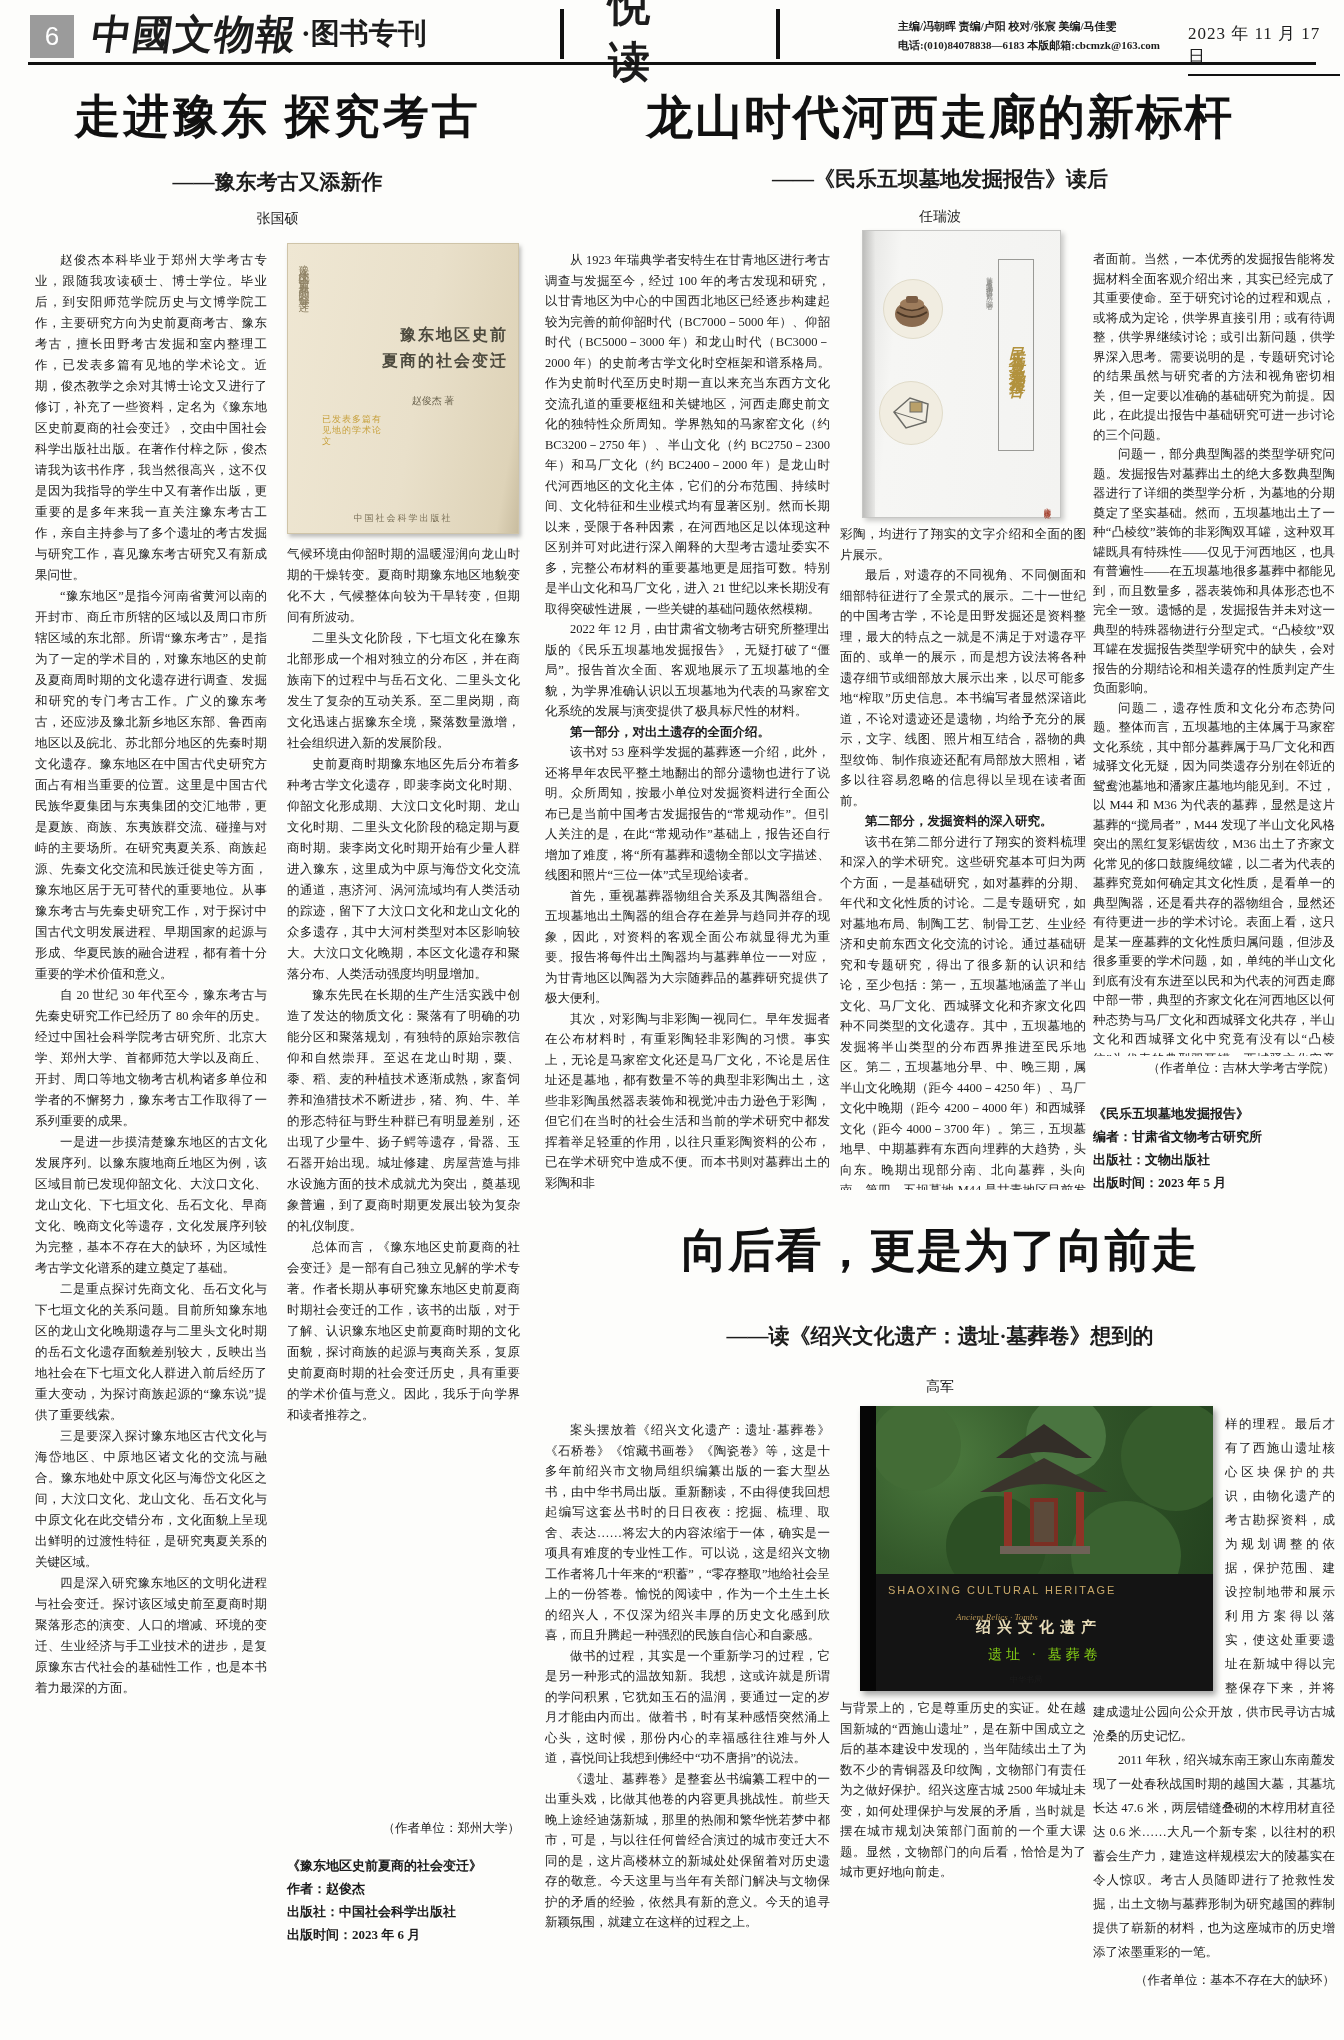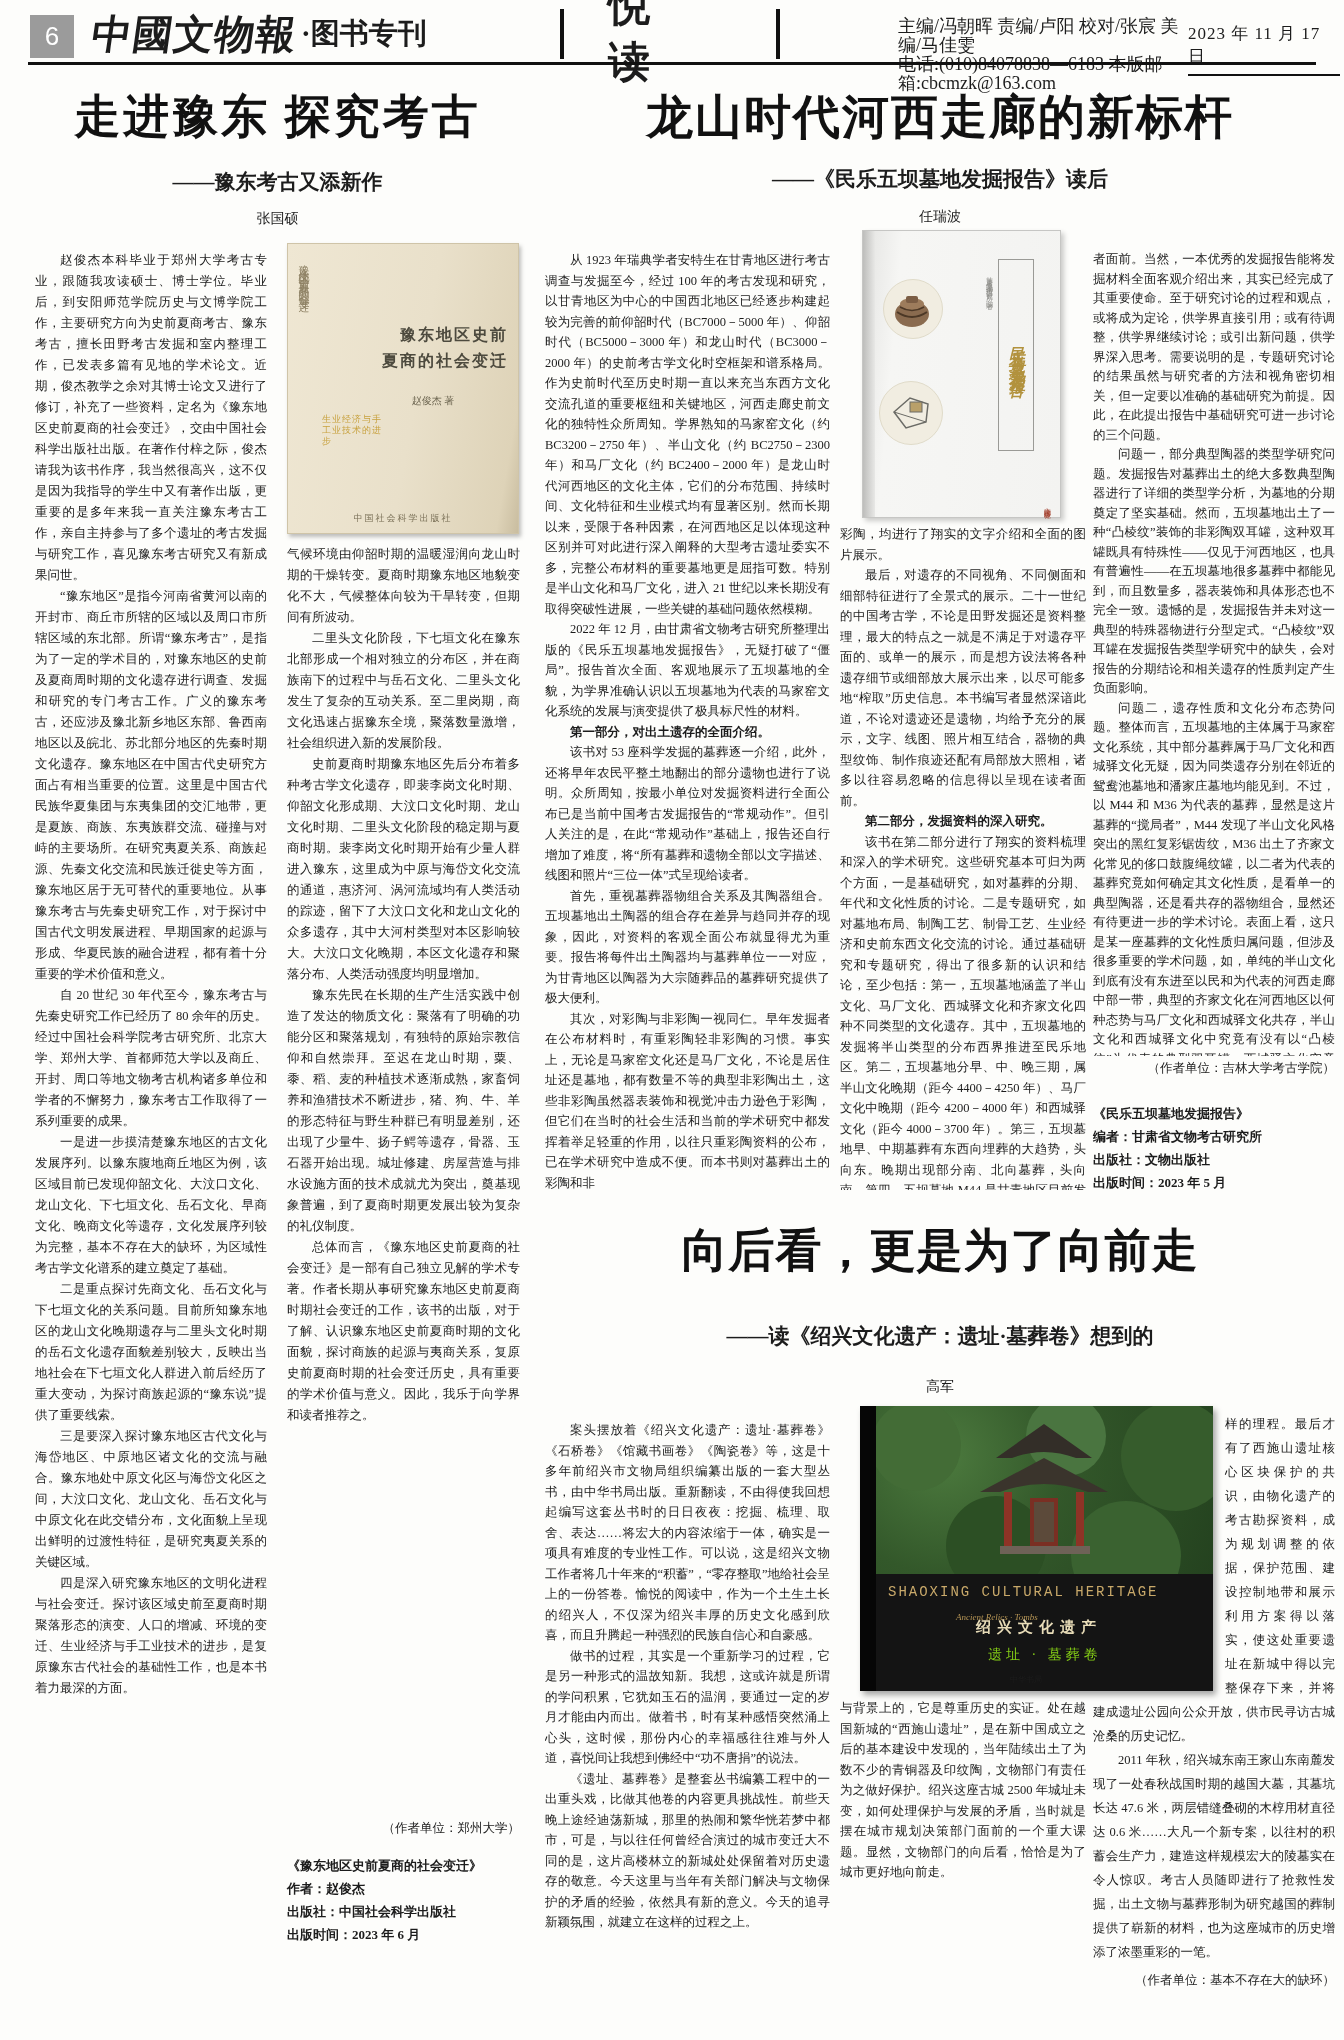--- a/index.html
+++ b/index.html
@@ -9,21 +9,21 @@
   .hdr-rule{position:absolute;left:28px;top:62px;width:1288px;height:3px;background:#111;}
   .pagenum{position:absolute;left:30px;top:15px;width:44px;height:43px;background:#9b9b9b;
            color:#fff;font-size:26px;display:flex;align-items:center;justify-content:center;
            font-family:"Liberation Sans",sans-serif;}
   .masthead{position:absolute;left:92px;top:8px;height:52px;display:flex;align-items:center;}
   .masthead .logo{font-size:40px;font-weight:bold;transform:skewX(-8deg);letter-spacing:1px;}
   .masthead .edition{font-size:29px;font-weight:bold;margin-left:4px;}
   .yuedu{position:absolute;left:560px;top:8px;width:220px;height:52px;display:flex;align-items:center;justify-content:center;}
   .yuedu .bar{width:5px;height:50px;background:#111;}
   .yuedu .txt{font-size:42px;font-weight:bold;letter-spacing:26px;margin:0 18px 0 44px;}
-  .editors{position:absolute;left:898px;top:17px;width:300px;font-size:18px;line-height:19px;}
+  .editors{position:absolute;left:898px;top:17px;width:300px;font-size:11px;line-height:19px;font-weight:bold;}
   .datebox{position:absolute;left:1188px;top:22px;width:152px;font-size:17px;
            border-bottom:2px solid #111;padding-bottom:6px;text-align:left;letter-spacing:1px;}
   
   .a-title{position:absolute;text-align:center;font-weight:bold;color:#111;}
   .a-sub{position:absolute;text-align:center;font-weight:bold;}
   .a-by{position:absolute;text-align:center;font-size:14px;}
   .colbox{position:absolute;overflow:hidden;text-align:justify;font-size:12.5px;line-height:21px;}
   .colbox p{margin:0;text-indent:2em;}
   .colbox p.noind{text-indent:0;}
   .colbox p.boldp{font-weight:bold;}
@@ -53,22 +53,22 @@
   .cover2 .pub{position:absolute;right:8px;bottom:10px;writing-mode:vertical-rl;font-size:7px;color:#a3402e;letter-spacing:1px;}
   .cover2 .c{position:absolute;border-radius:50%;background:#f1ede1;border:1px solid #e0dbc9;}
   .cover2 .c1{left:20px;top:48px;width:58px;height:58px;}
   .cover2 .c2{left:16px;top:150px;width:62px;height:62px;}
   
   .cover3{position:absolute;left:860px;top:1406px;width:353px;height:285px;background:#141414;
           box-shadow:3px 4px 6px rgba(0,0,0,.35);}
   .cover3 .spine{position:absolute;left:0;top:0;width:16px;height:100%;background:#060606;}
   .cover3 .photo{position:absolute;left:16px;top:0;right:0;height:168px;overflow:hidden;
                  background:radial-gradient(circle at 20% 30%,#4c7a3e 0%,#33582a 40%,#24421f 100%);}
-  .cover3 .en1{position:absolute;left:28px;top:178px;font-size:14px;color:#c9a96a;letter-spacing:2px;
-               font-family:Liberation Mono, monospace;}
+  .cover3 .en1{position:absolute;left:28px;top:178px;font-size:11px;color:#c9a96a;letter-spacing:2px;
+               font-family:Liberation Sans, sans-serif;}
   .cover3 .en2{position:absolute;left:96px;top:206px;font-size:9px;color:#b59455;font-style:italic;}
   .cover3 .cn1{position:absolute;left:116px;top:212px;font-size:15px;color:#e8dcb8;letter-spacing:6px;font-weight:bold;}
   .cover3 .cn2{position:absolute;left:128px;top:240px;font-size:14px;color:#84cc16;letter-spacing:4px;}
   .cover3 .pb{position:absolute;left:150px;bottom:6px;font-size:8px;color:#8f8succ570;}
   .wrapspacer{float:left;width:132px;height:284px;}
 </style>
 </head>
 <body>
 
 <div class="page">
@@ -104,21 +104,21 @@
       <p>四是深入研究豫东地区的文明化进程与社会变迁。探讨该区域史前至夏商时期聚落形态的演变、人口的增减、环境的变迁、生业经济与手工业技术的进步，是复原豫东古代社会的基础性工作，也是本书着力最深的方面。</p>
     </div>
 
   <div class="cover1">
     <div class="vtit">豫东地区史前夏商的社会变迁</div>
     <div class="tit">
       <div>豫东地区史前</div>
       <div>夏商的社会变迁</div>
     </div>
     <div class="auth" style="position:absolute;left:70px;top:150px;width:150px;text-align:center;font-size:10px;color:#6d6651;">赵俊杰  著</div>
-    <div class="seal">生业经济与手工业技术的进步</div>
+    <div class="seal">已发表多篇有见地的学术论文</div>
     <div class="pub">中国社会科学出版社</div>
   </div>
 
   <div class="colbox" style="left:287px;top:544px;width:233px;height:1268px;">
       <p class="noind">气候环境由仰韶时期的温暖湿润向龙山时期的干燥转变。夏商时期豫东地区地貌变化不大，气候整体向较为干旱转变，但期间有所波动。</p>
       <p>二里头文化阶段，下七垣文化在豫东北部形成一个相对独立的分布区，并在商族南下的过程中与岳石文化、二里头文化发生了复杂的互动关系。至二里岗期，商文化迅速占据豫东全境，聚落数量激增，社会组织进入新的发展阶段。</p>
       <p>史前夏商时期豫东地区先后分布着多种考古学文化遗存，即裴李岗文化时期、仰韶文化形成期、大汶口文化时期、龙山文化时期、二里头文化阶段的稳定期与夏商时期。裴李岗文化时期开始有少量人群进入豫东，这里成为中原与海岱文化交流的通道，惠济河、涡河流域均有人类活动的踪迹，留下了大汶口文化和龙山文化的众多遗存，其中大河村类型对本区影响较大。大汶口文化晚期，本区文化遗存和聚落分布、人类活动强度均明显增加。</p>
       <p>豫东先民在长期的生产生活实践中创造了发达的物质文化：聚落有了明确的功能分区和聚落规划，有独特的原始宗教信仰和自然崇拜。至迟在龙山时期，粟、黍、稻、麦的种植技术逐渐成熟，家畜饲养和渔猎技术不断进步，猪、狗、牛、羊的形态特征与野生种群已有明显差别，还出现了少量牛、扬子鳄等遗存，骨器、玉石器开始出现。城址修建、房屋营造与排水设施方面的技术成就尤为突出，奠基现象普遍，到了夏商时期更发展出较为复杂的礼仪制度。</p>
       <p>总体而言，《豫东地区史前夏商的社会变迁》是一部有自己独立见解的学术专著。作者长期从事研究豫东地区史前夏商时期社会变迁的工作，该书的出版，对于了解、认识豫东地区史前夏商时期的文化面貌，探讨商族的起源与夷商关系，复原史前夏商时期的社会变迁历史，具有重要的学术价值与意义。因此，我乐于向学界和读者推荐之。</p>
     </div>

